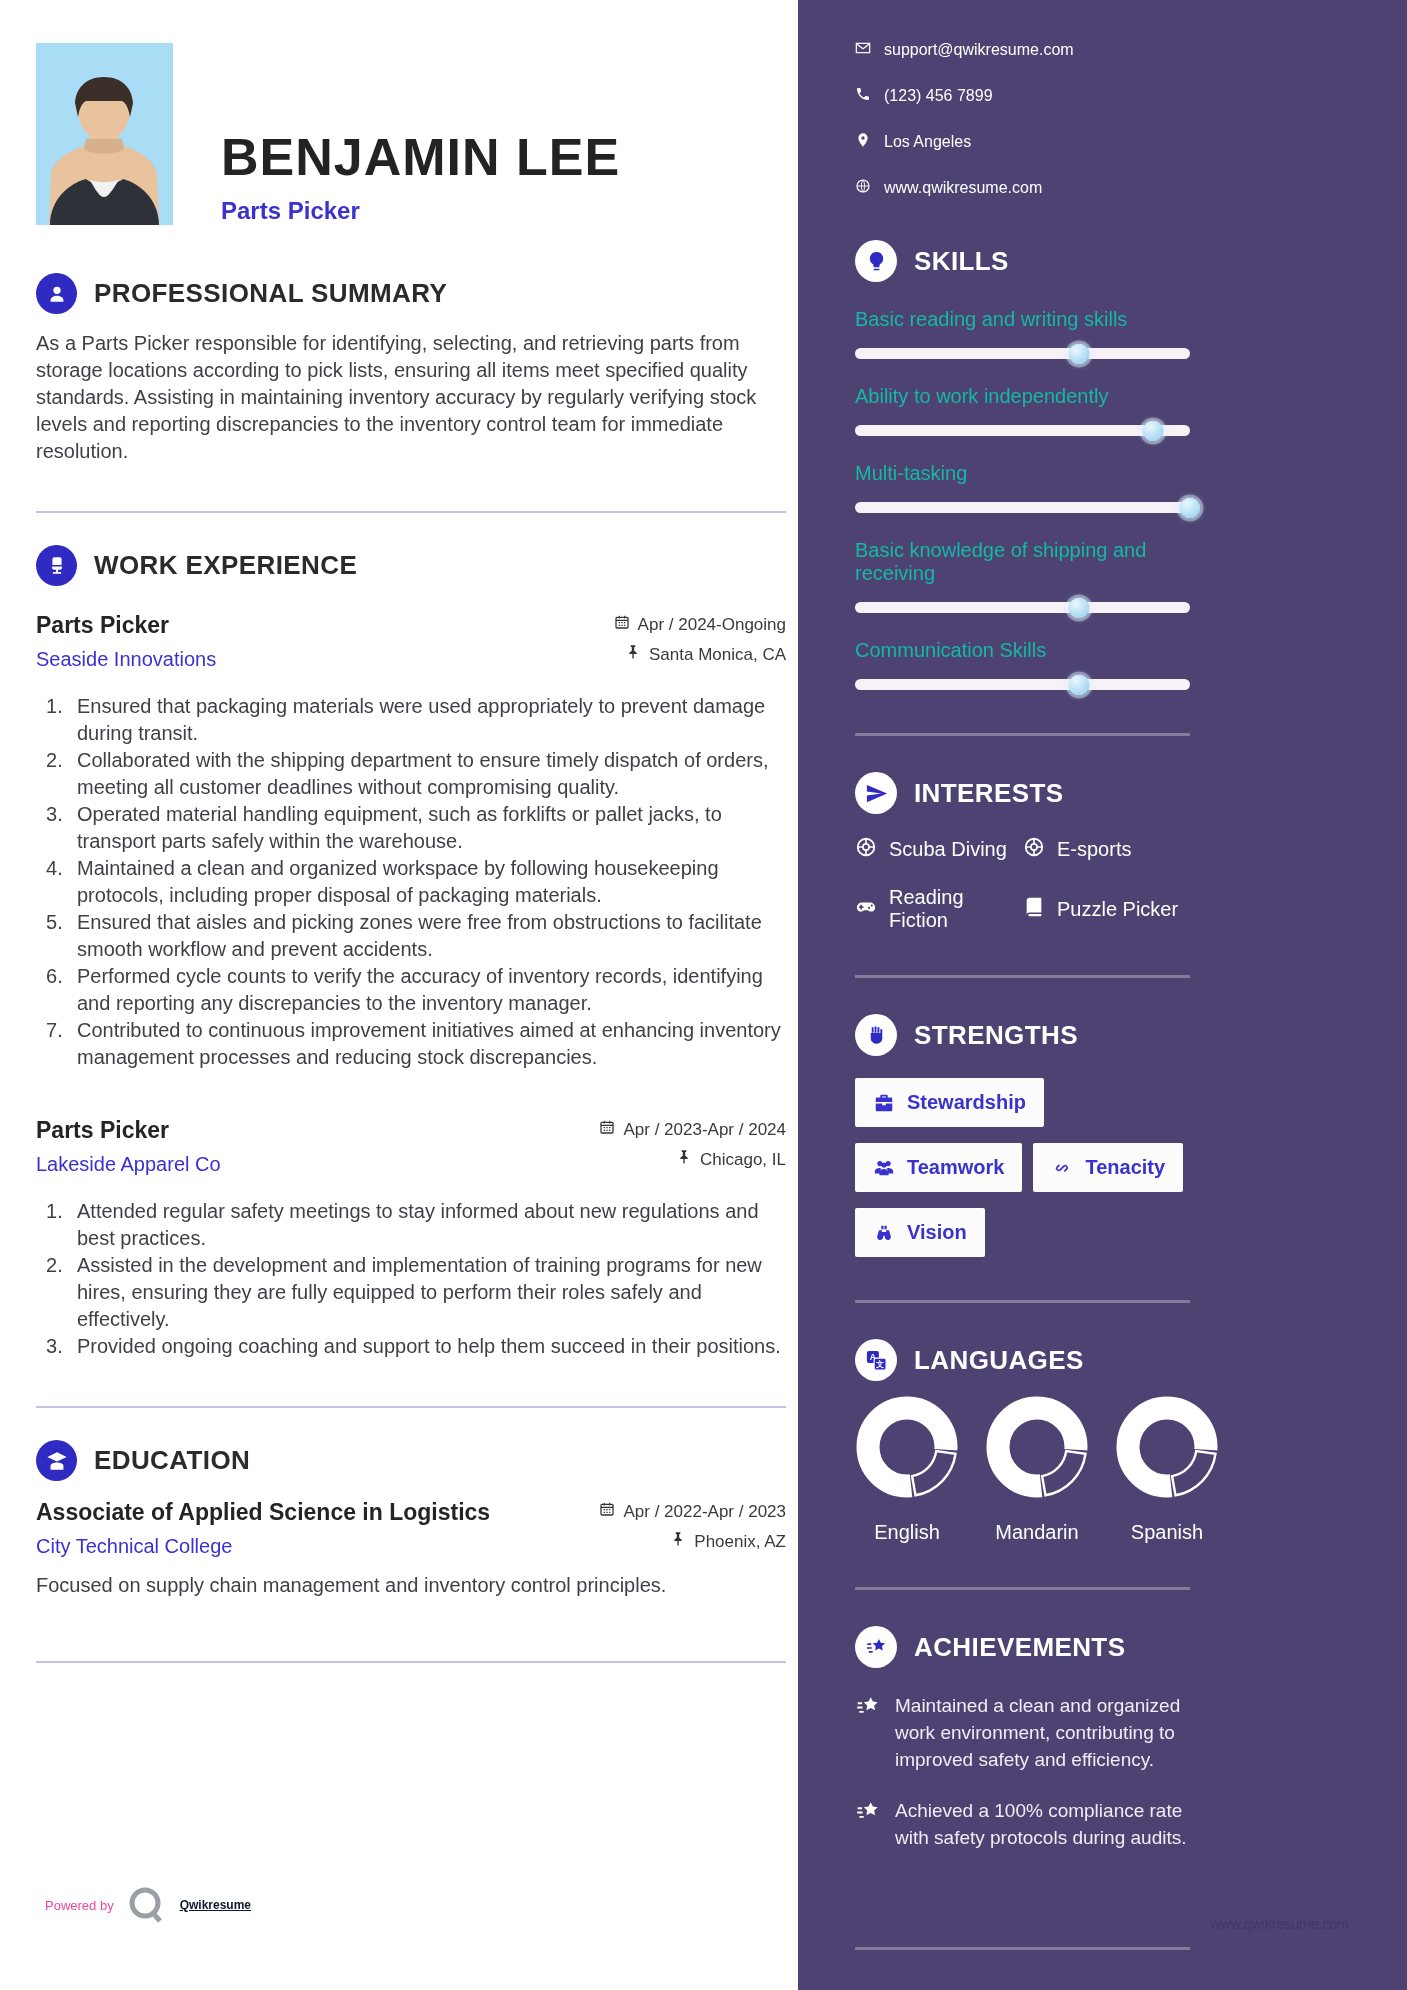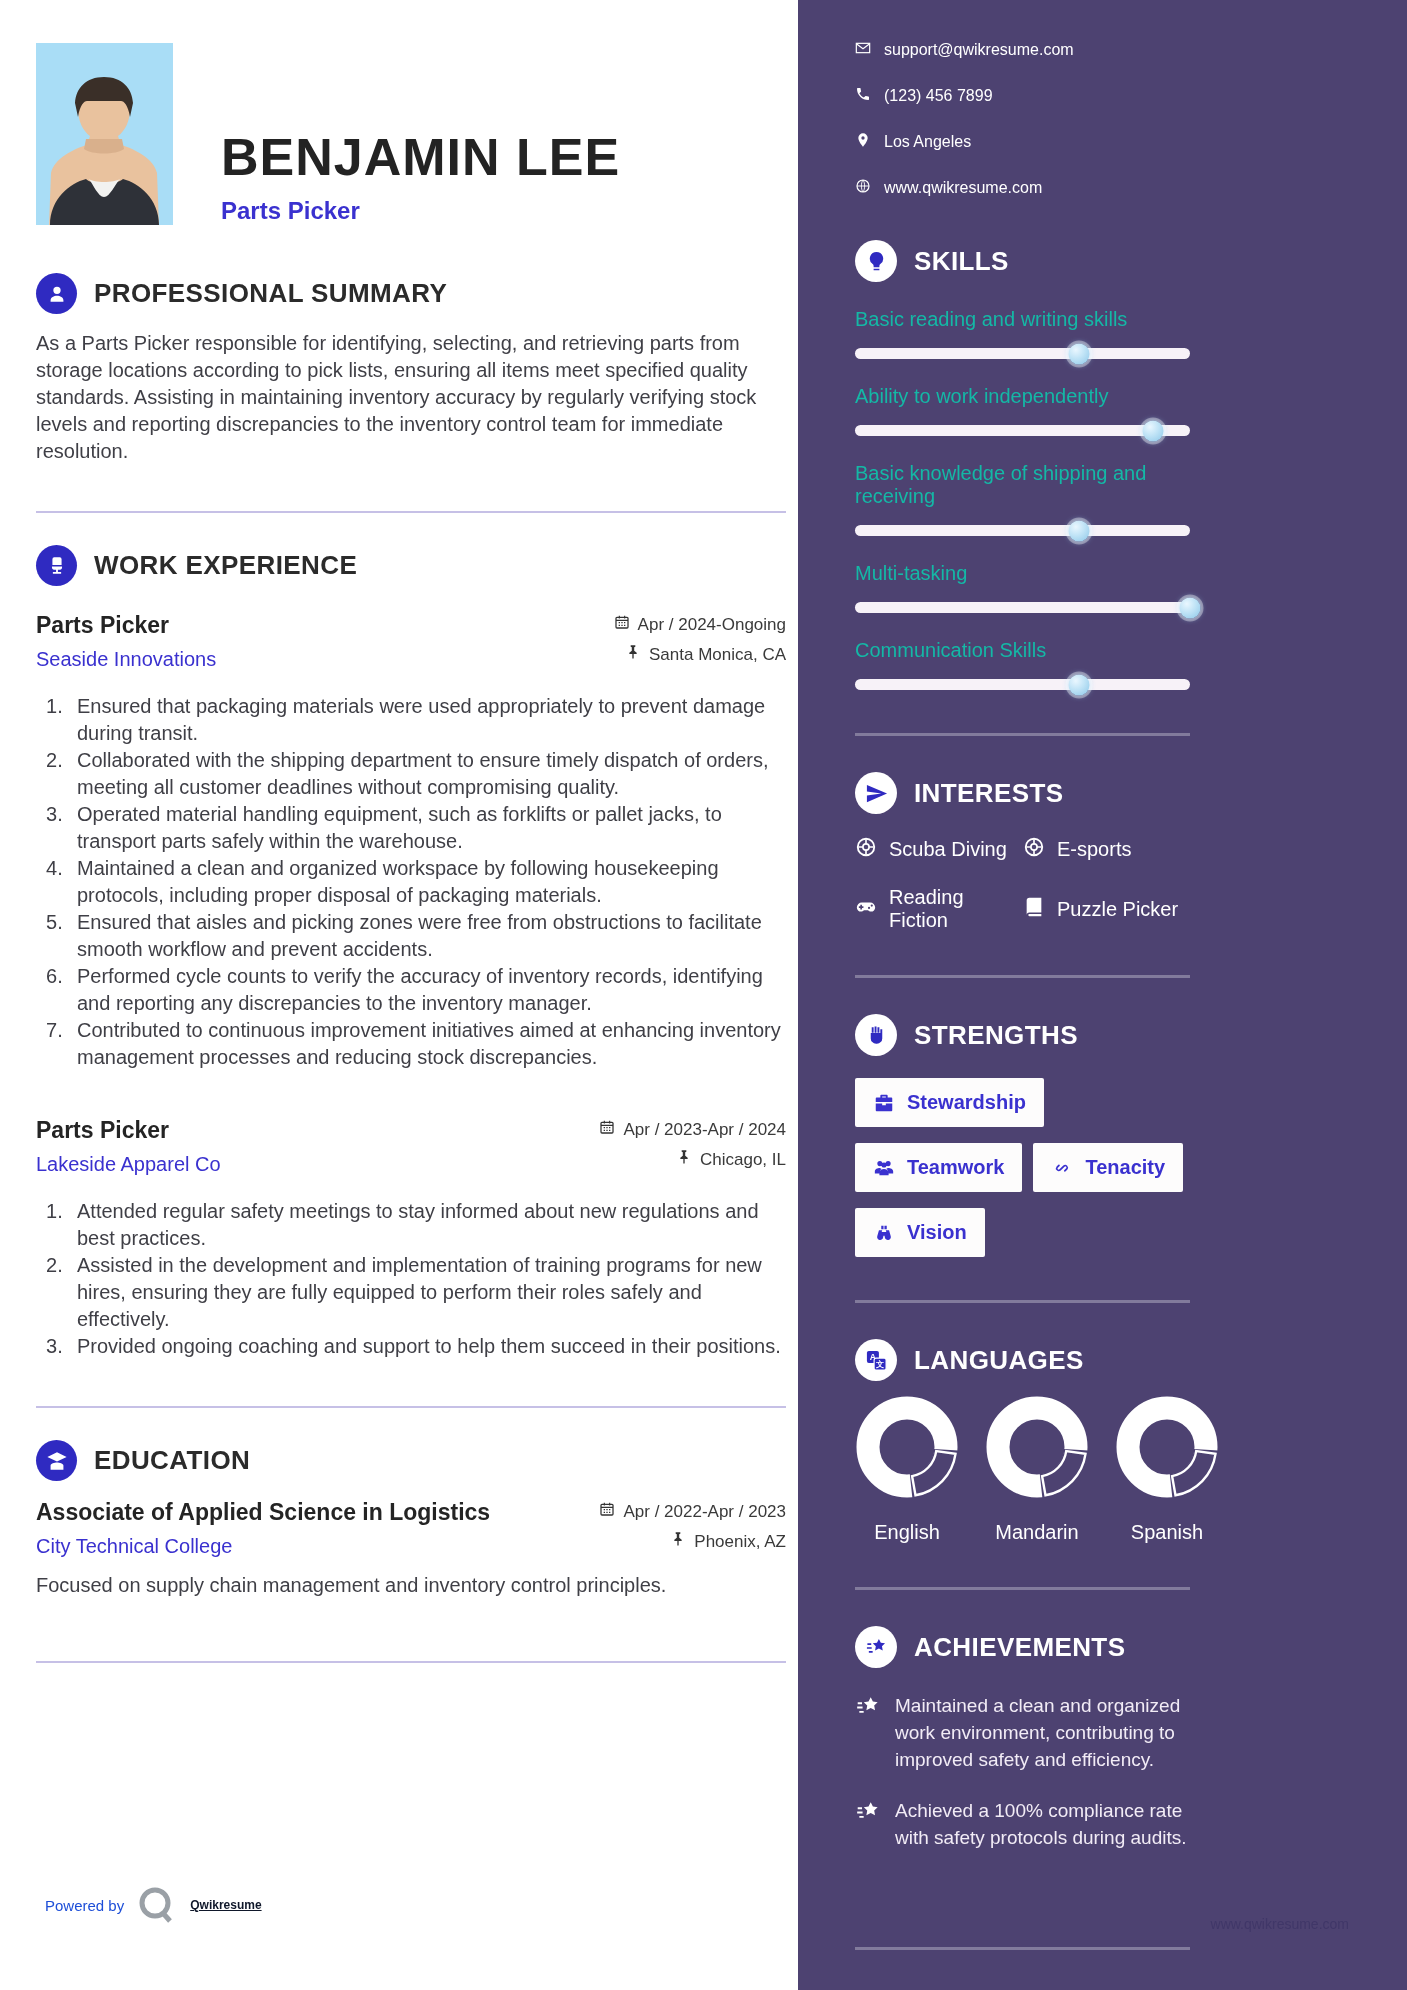--- a/index.html
+++ b/index.html
@@ -38,21 +38,21 @@
   .meta{display:flex;flex-direction:column;align-items:flex-end;gap:9px;margin-top:2px;}
   .meta-row{display:flex;align-items:center;gap:8px;font-size:17px;color:#3a3a3a;}
   .meta-row svg{width:16px;height:16px;color:#333;}
   ol.bullets{margin-top:22px;list-style:none;counter-reset:li;}
   ol.bullets li{counter-increment:li;position:relative;padding-left:41px;font-size:20px;line-height:27px;color:var(--body-text);}
   ol.bullets li::before{content:counter(li) ".";position:absolute;left:10px;color:var(--body-text);}
   .edu-desc{margin-top:14px;font-size:20px;line-height:27px;color:var(--body-text);}
   .edu-block .job-top{margin-top:18px;}
 
   .lfooter{position:absolute;left:45px;bottom:64px;display:flex;align-items:center;gap:12px;}
-  .powered{font-size:15px;color:#1d4ed8;}
+  .powered{font-size:13px;color:#ec4899;}
   .qlogo{width:42px;height:42px;}
   .brand{font-size:12px;color:#0f172a;text-decoration:underline;font-weight:600;}
 
   
   .sidebar{width:609px;height:100%;background:var(--sidebar-bg);padding:40px 0 0 57px;position:relative;color:#fff;}
   .side-inner{width:335px;}
   .contact-row{display:flex;align-items:center;gap:13px;margin-bottom:26px;font-size:16px;color:#fff;}
   .contact-row svg{width:16px;height:16px;flex:0 0 auto;}
 
   .side-sec-head{display:flex;align-items:center;gap:17px;}
@@ -295,29 +295,29 @@
                 <div class="thumb" style="left: 67%;"></div>
               </div>
             </div>
             <div class="skill">
               <div class="skill-label">Ability to work independently</div>
               <div class="slider" role="slider" aria-valuenow="89">
                 <div class="thumb" style="left: 89%;"></div>
               </div>
             </div>
             <div class="skill">
+              <div class="skill-label">Multi-tasking</div>
+              <div class="slider" role="slider" aria-valuenow="100">
+                <div class="thumb" style="left: 100%;"></div>
+              </div>
+            </div>
+            <div class="skill">
               <div class="skill-label">Basic knowledge of shipping and receiving</div>
               <div class="slider" role="slider" aria-valuenow="67">
                 <div class="thumb" style="left: 67%;"></div>
-              </div>
-            </div>
-            <div class="skill">
-              <div class="skill-label">Multi-tasking</div>
-              <div class="slider" role="slider" aria-valuenow="100">
-                <div class="thumb" style="left: 100%;"></div>
               </div>
             </div>
             <div class="skill">
               <div class="skill-label">Communication Skills</div>
               <div class="slider" role="slider" aria-valuenow="67">
                 <div class="thumb" style="left: 67%;"></div>
               </div>
             </div>
           </div>
       </div>

